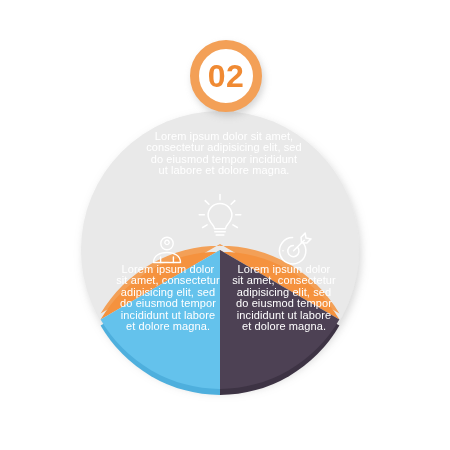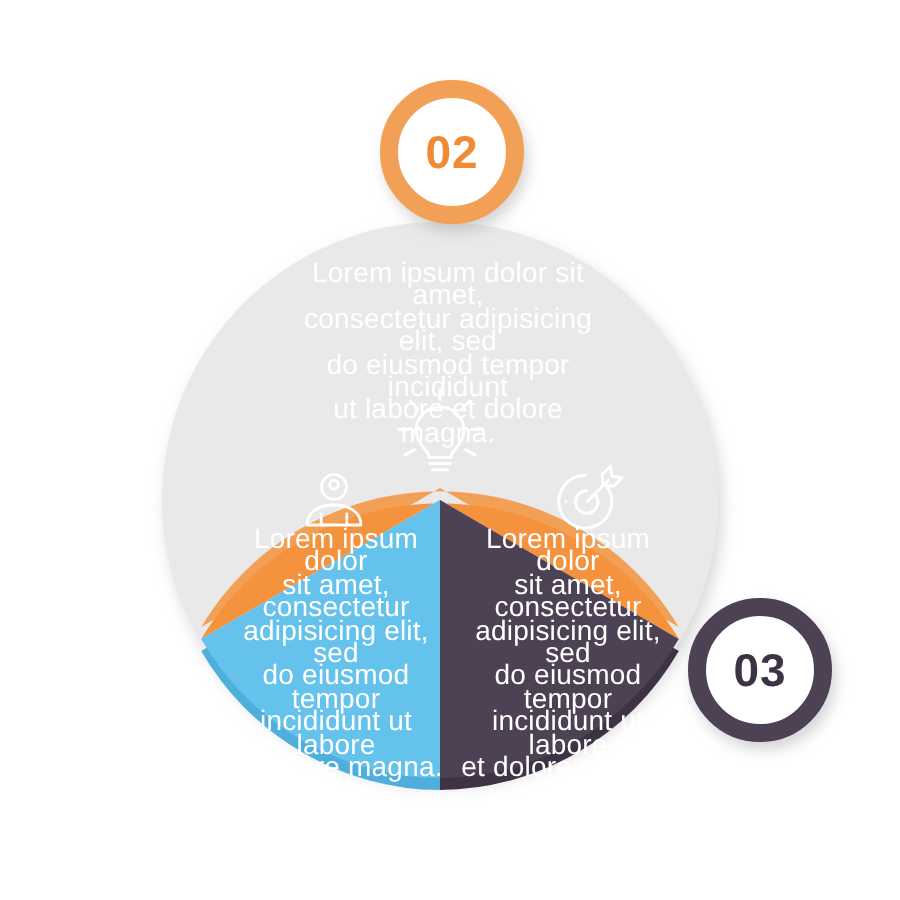--- a/index.html
+++ b/index.html
@@ -23,21 +23,21 @@
     position: absolute;
     left: 0;
     top: 0;
     width: 450px;
     height: 450px;
   }
   .seg-text {
     position: absolute;
     color: #ffffff;
     font-family: "Liberation Sans", sans-serif;
-    font-size: 14px;
+    font-size: 11px;
     line-height: 11.4px;
     letter-spacing: 0.1px;
     white-space: pre-line;
     pointer-events: none;
   }
   .seg-text-top {
     left: 144px;
     top: 131px;
     width: 160px;
     text-align: center;
@@ -59,21 +59,21 @@
     border-radius: 50%;
     display: flex;
     align-items: center;
     justify-content: center;
     box-sizing: border-box;
     background: #ffffff;
   }
   .badge-num {
     font-family: "Liberation Sans", sans-serif;
     font-weight: bold;
-    font-size: 23px;
+    font-size: 32px;
     letter-spacing: 0.5px;
     line-height: 1;
   }
   #badge-01 {
     left: 35px;
     top: 299px;
     width: 72px;
     height: 72px;
     border: 9px solid #6EC6ED;
   }
@@ -173,17 +173,14 @@
 adipisicing elit, sed
 do eiusmod tempor
 incididunt ut labore
 et dolore magna.</div>
 
 
   <div class="badge" id="badge-02" style="border-color: rgb(243, 160, 87); box-shadow: rgba(150, 150, 150, 0.4) 2px 4px 7px;">
     <span class="badge-num" style="color: rgb(240, 138, 51);">02</span>
   </div>
 
-  <div class="badge" id="badge-03" style="border-color: rgb(77, 65, 84); box-shadow: rgba(150, 150, 150, 0.4) 2px 4px 7px;">
-    <span class="badge-num" style="color: rgb(60, 51, 68);">03</span>
-  </div>
 
 </div>
 
 </body></html>

